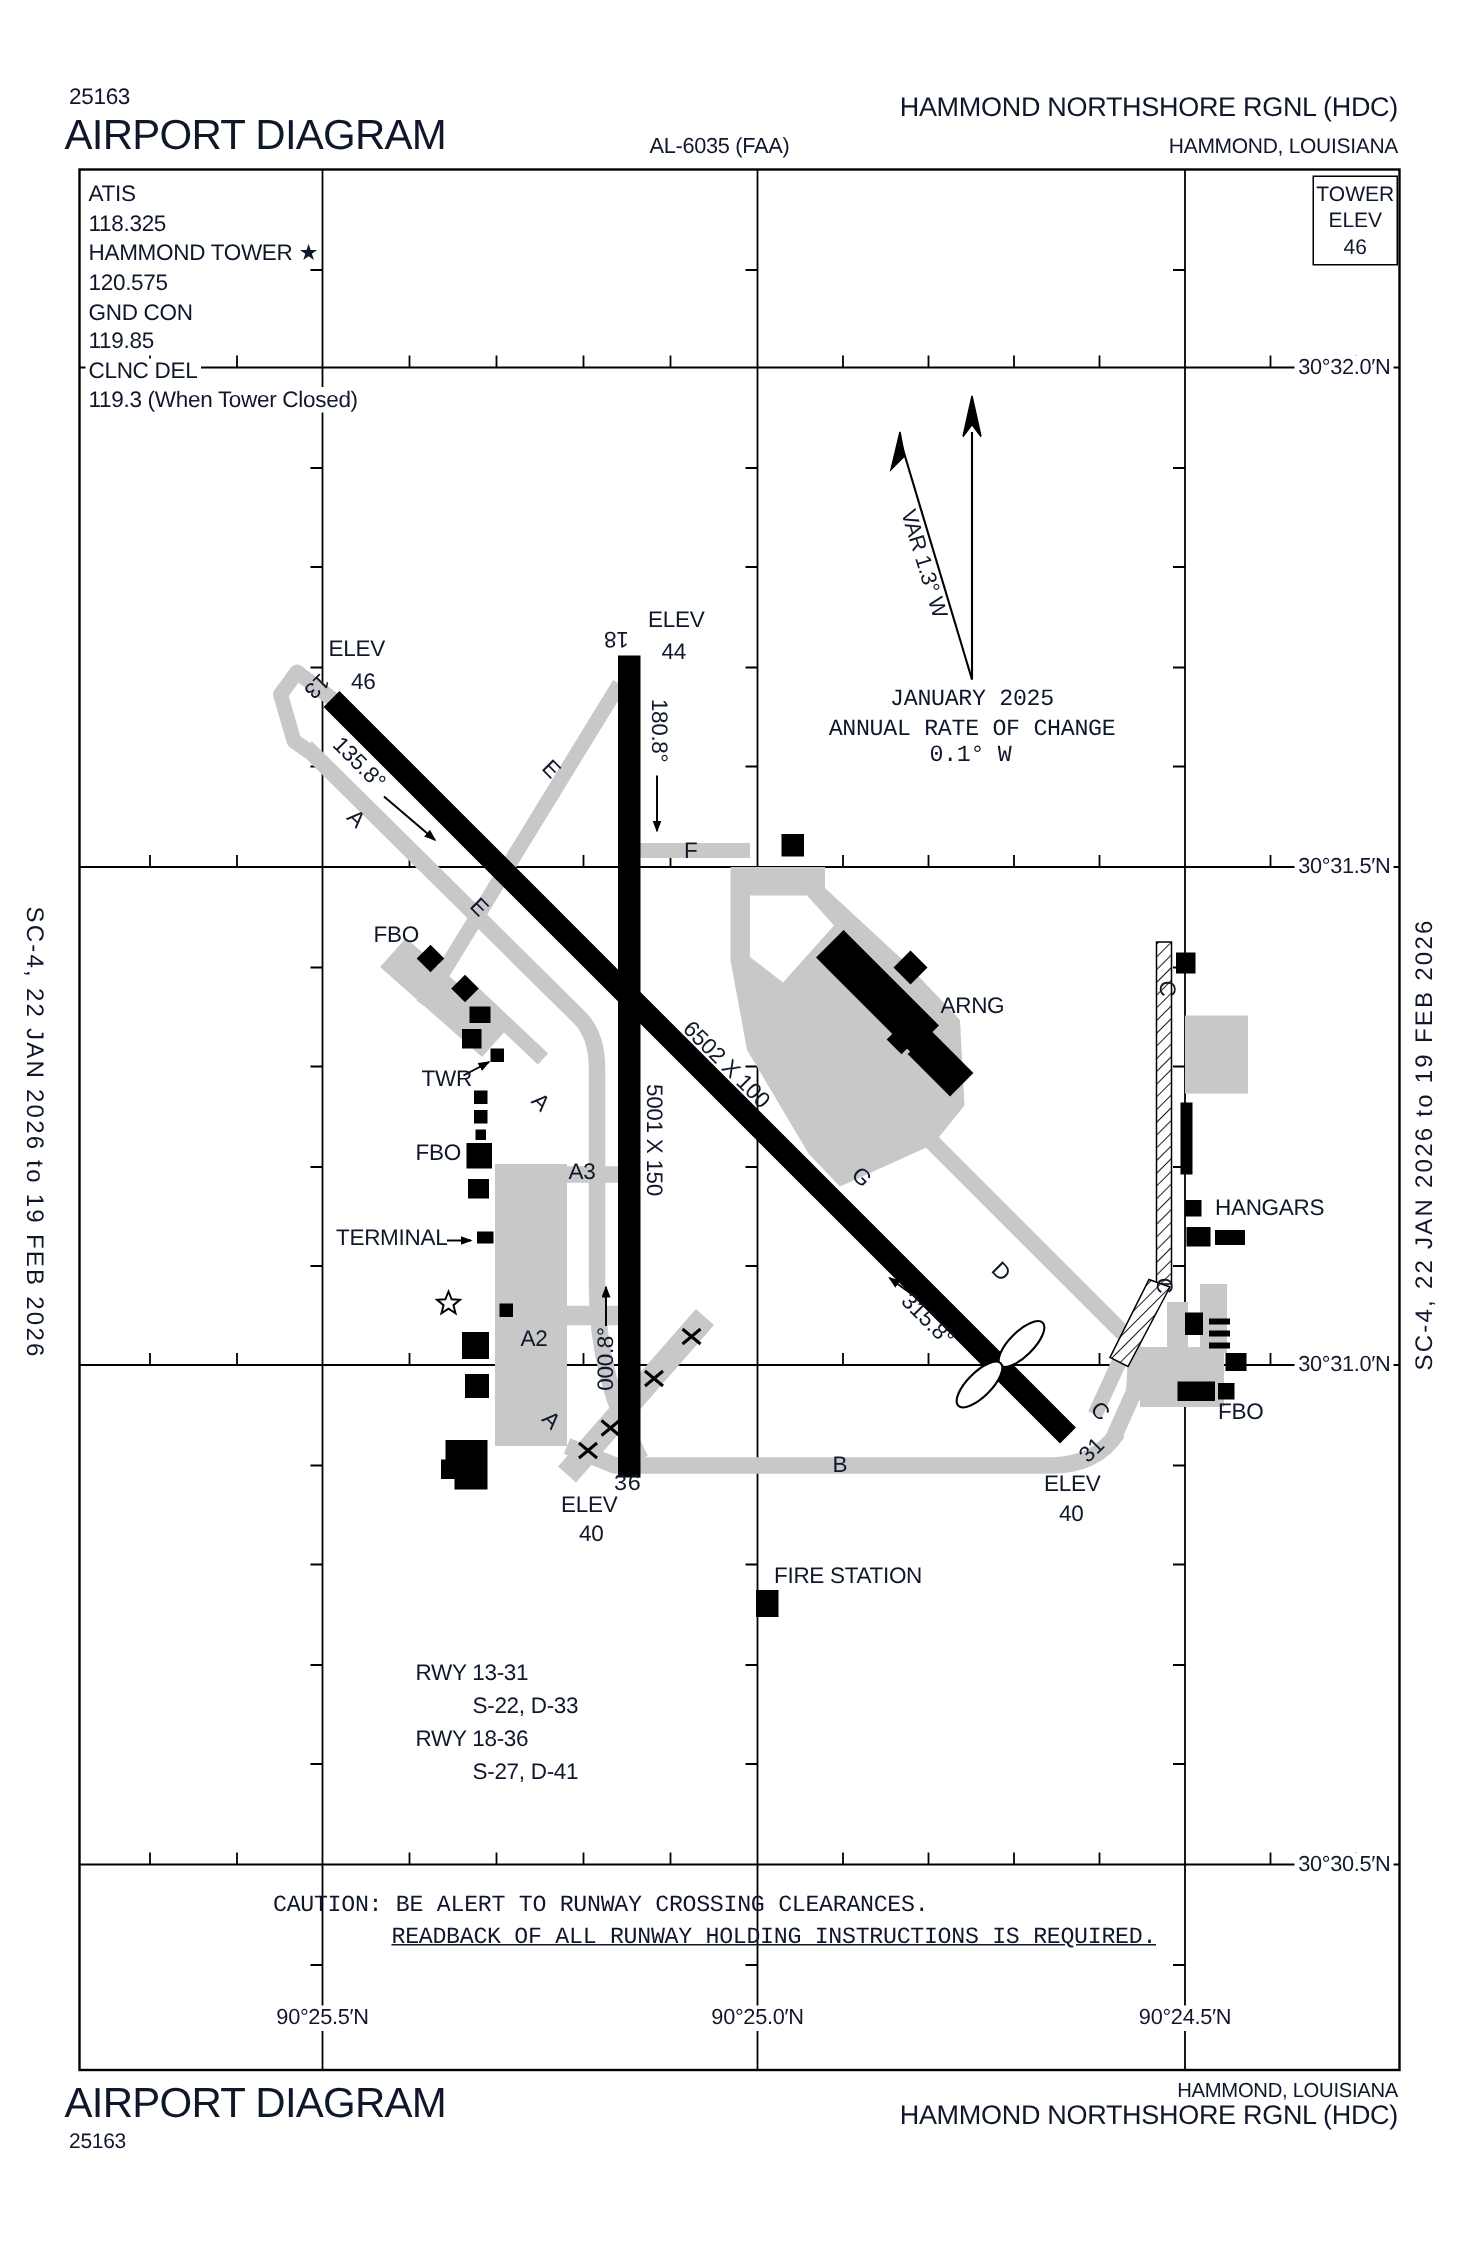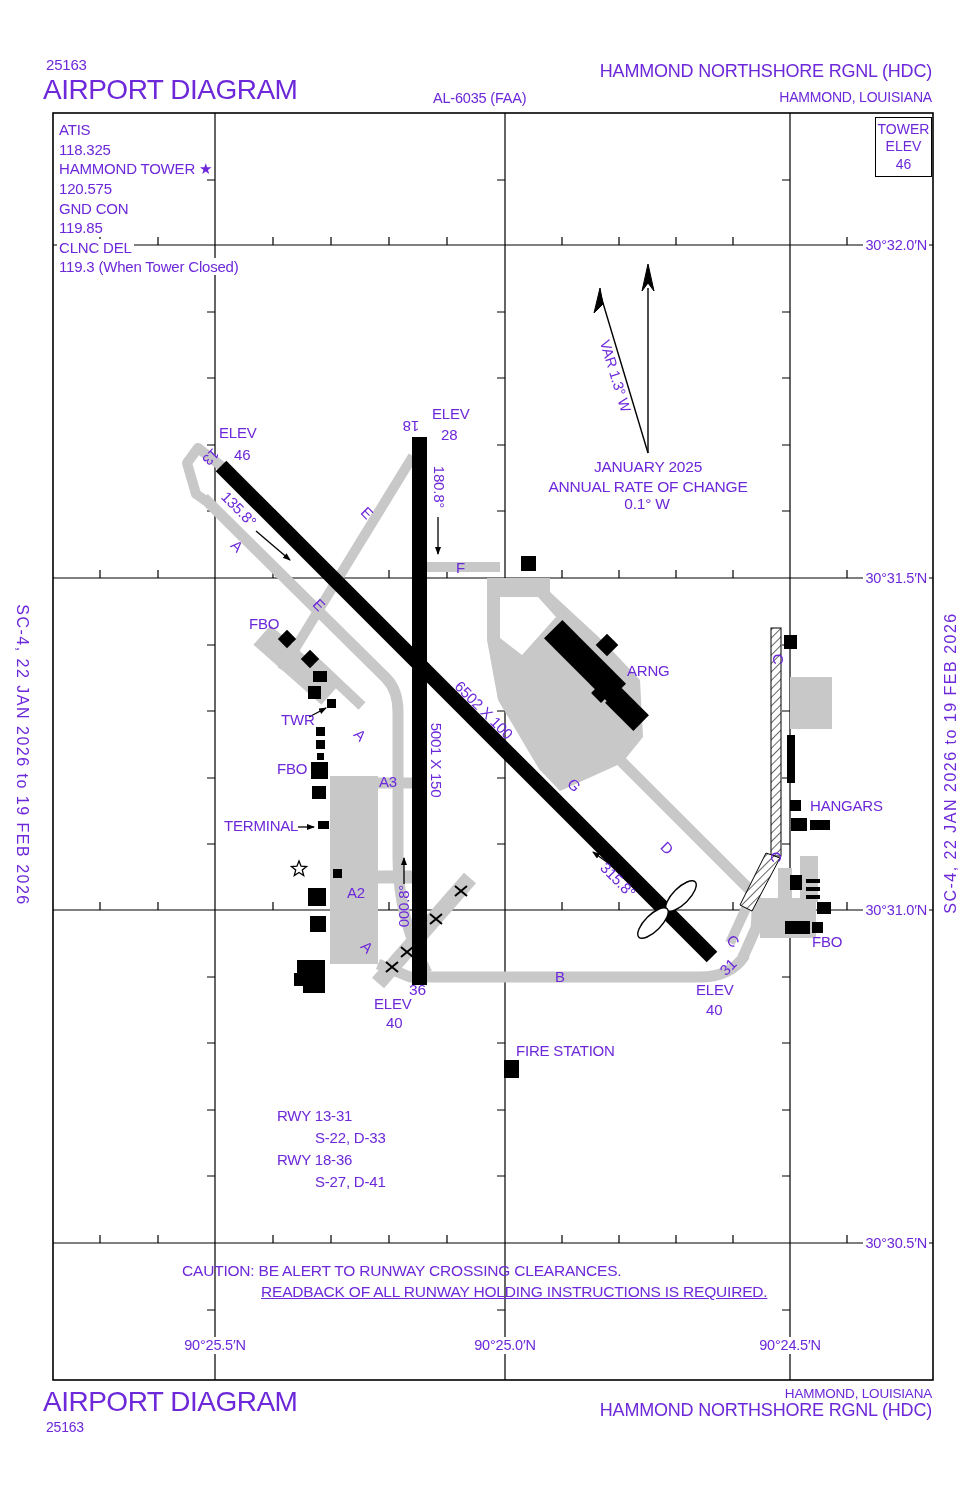--- a/index.html
+++ b/index.html
@@ -1,23 +1,23 @@
 <!DOCTYPE html>
 <html><head>
 <meta charset="utf-8">
 <style>
   html,body{margin:0;padding:0;background:#fff;}
   .page{position:relative;width:978px;height:1500px;background:#fff;overflow:hidden;
-        font-family:"Liberation Sans",sans-serif;color:#6d28d9;}
+        font-family:"Liberation Sans",sans-serif;color:#0f172a;}
   svg{position:absolute;left:0;top:0;}
   .lbl{position:absolute;font-size:15px;line-height:1.15;white-space:nowrap;letter-spacing:-0.2px;}
   .wb{background:#fff;padding:0 2px;}
   .right{text-align:right;}
   .big{font-size:28px;letter-spacing:-0.5px;}
-  .s14{font-size:14px;} .s145{font-size:14.5px;} .s155{font-size:15.5px;} .s13{font-size:13.5px;} .s18{font-size:18px;}
+  .s14{font-size:14px;} .s145{font-size:14.5px;} .s155{font-size:15.5px;font-family:Liberation Mono, monospace;} .s13{font-size:13.5px;} .s18{font-size:18px;}
   .und{text-decoration:underline;}
   .fieldbox{position:absolute;left:875px;top:117px;width:55px;height:58px;border:1.6px solid #000;
             display:flex;flex-direction:column;align-items:center;justify-content:center;background:#fff;}
   .fieldbox div{font-size:14px;line-height:1.25;}
   .mgn{font-size:16px;letter-spacing:1.5px;}
 </style>
 </head>
 <body>
 
 <div class="page">
@@ -191,21 +191,21 @@
   <div class="lbl s155" style="left:648px;top:487px;transform:translate(-50%,-50%)">ANNUAL RATE OF CHANGE</div>
   <div class="lbl s155" style="left:647px;top:504px;transform:translate(-50%,-50%)">0.1° W</div>
 
   <div class="lbl" style="left:211px;top:457px;transform:translate(-50%,-50%) rotate(135deg)">13</div>
   <div class="lbl" style="left:219px;top:424px">ELEV</div>
   <div class="lbl" style="left:234px;top:446px">46</div>
   <div class="lbl" style="left:239px;top:509px;transform:translate(-50%,-50%) rotate(45deg)">135.8°</div>
 
   <div class="lbl" style="left:411px;top:426px;transform:translate(-50%,-50%) rotate(180deg)">18</div>
   <div class="lbl" style="left:432px;top:405px">ELEV</div>
-  <div class="lbl" style="left:441px;top:426px">28</div>
+  <div class="lbl" style="left:441px;top:426px">44</div>
   <div class="lbl" style="left:439px;top:487px;transform:translate(-50%,-50%) rotate(90deg)">180.8°</div>
 
   <div class="lbl" style="left:436px;top:760px;transform:translate(-50%,-50%) rotate(90deg)">5001 X 150</div>
   <div class="lbl" style="left:484px;top:710px;transform:translate(-50%,-50%) rotate(45deg)">6502 X 100</div>
 
   <div class="lbl" style="left:404px;top:906px;transform:translate(-50%,-50%) rotate(-90deg)">000.8°</div>
   <div class="lbl s155" style="left:409px;top:981px">36</div>
   <div class="lbl" style="left:374px;top:995px">ELEV</div>
   <div class="lbl" style="left:386px;top:1014px">40</div>
 

